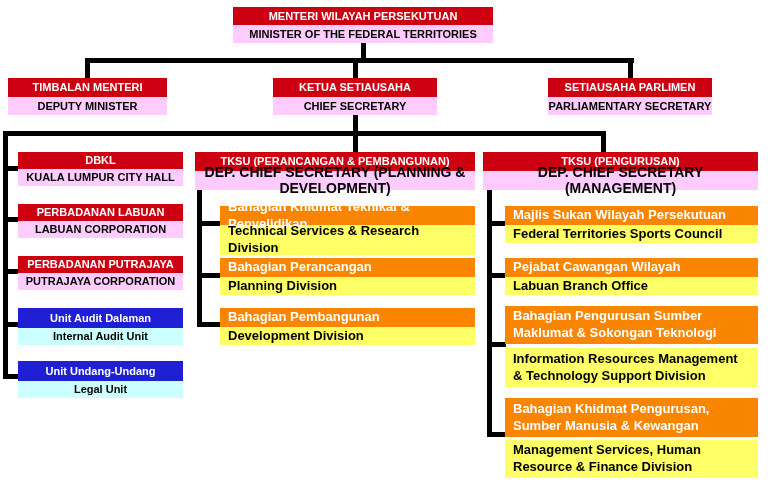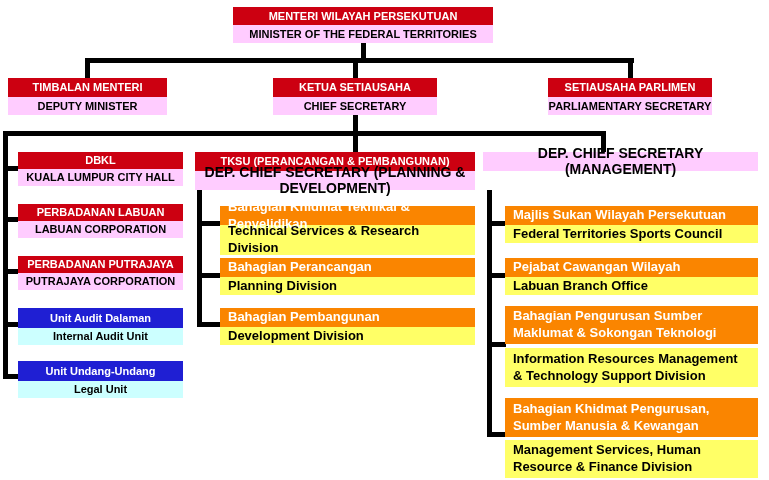--- a/index.html
+++ b/index.html
@@ -101,20 +101,21 @@
   <div class="dbox" style="left:220px;top:258px;width:255px">
     <div class="obar" style="height:19px">Bahagian Perancangan</div>
     <div class="ybody" style="height:18px">Planning Division</div>
   </div>
   <div class="dbox" style="left:220px;top:308px;width:255px">
     <div class="obar" style="height:19px">Bahagian Pembangunan</div>
     <div class="ybody" style="height:18px">Development Division</div>
   </div>
 
   <div class="b2 wide" style="left:483px;top:152px;width:275px">
+    <div class="bar red" style="height:19px">TKSU (PENGURUSAN)</div>
     <div class="sub pink" style="height:19px">DEP. CHIEF SECRETARY (MANAGEMENT)</div>
   </div>
   <div class="dbox" style="left:505px;top:206px;width:253px">
     <div class="obar" style="height:19px">Majlis Sukan Wilayah Persekutuan</div>
     <div class="ybody" style="height:18px">Federal Territories Sports Council</div>
   </div>
   <div class="dbox" style="left:505px;top:258px;width:253px">
     <div class="obar" style="height:19px">Pejabat Cawangan Wilayah</div>
     <div class="ybody" style="height:18px">Labuan Branch Office</div>
   </div>

